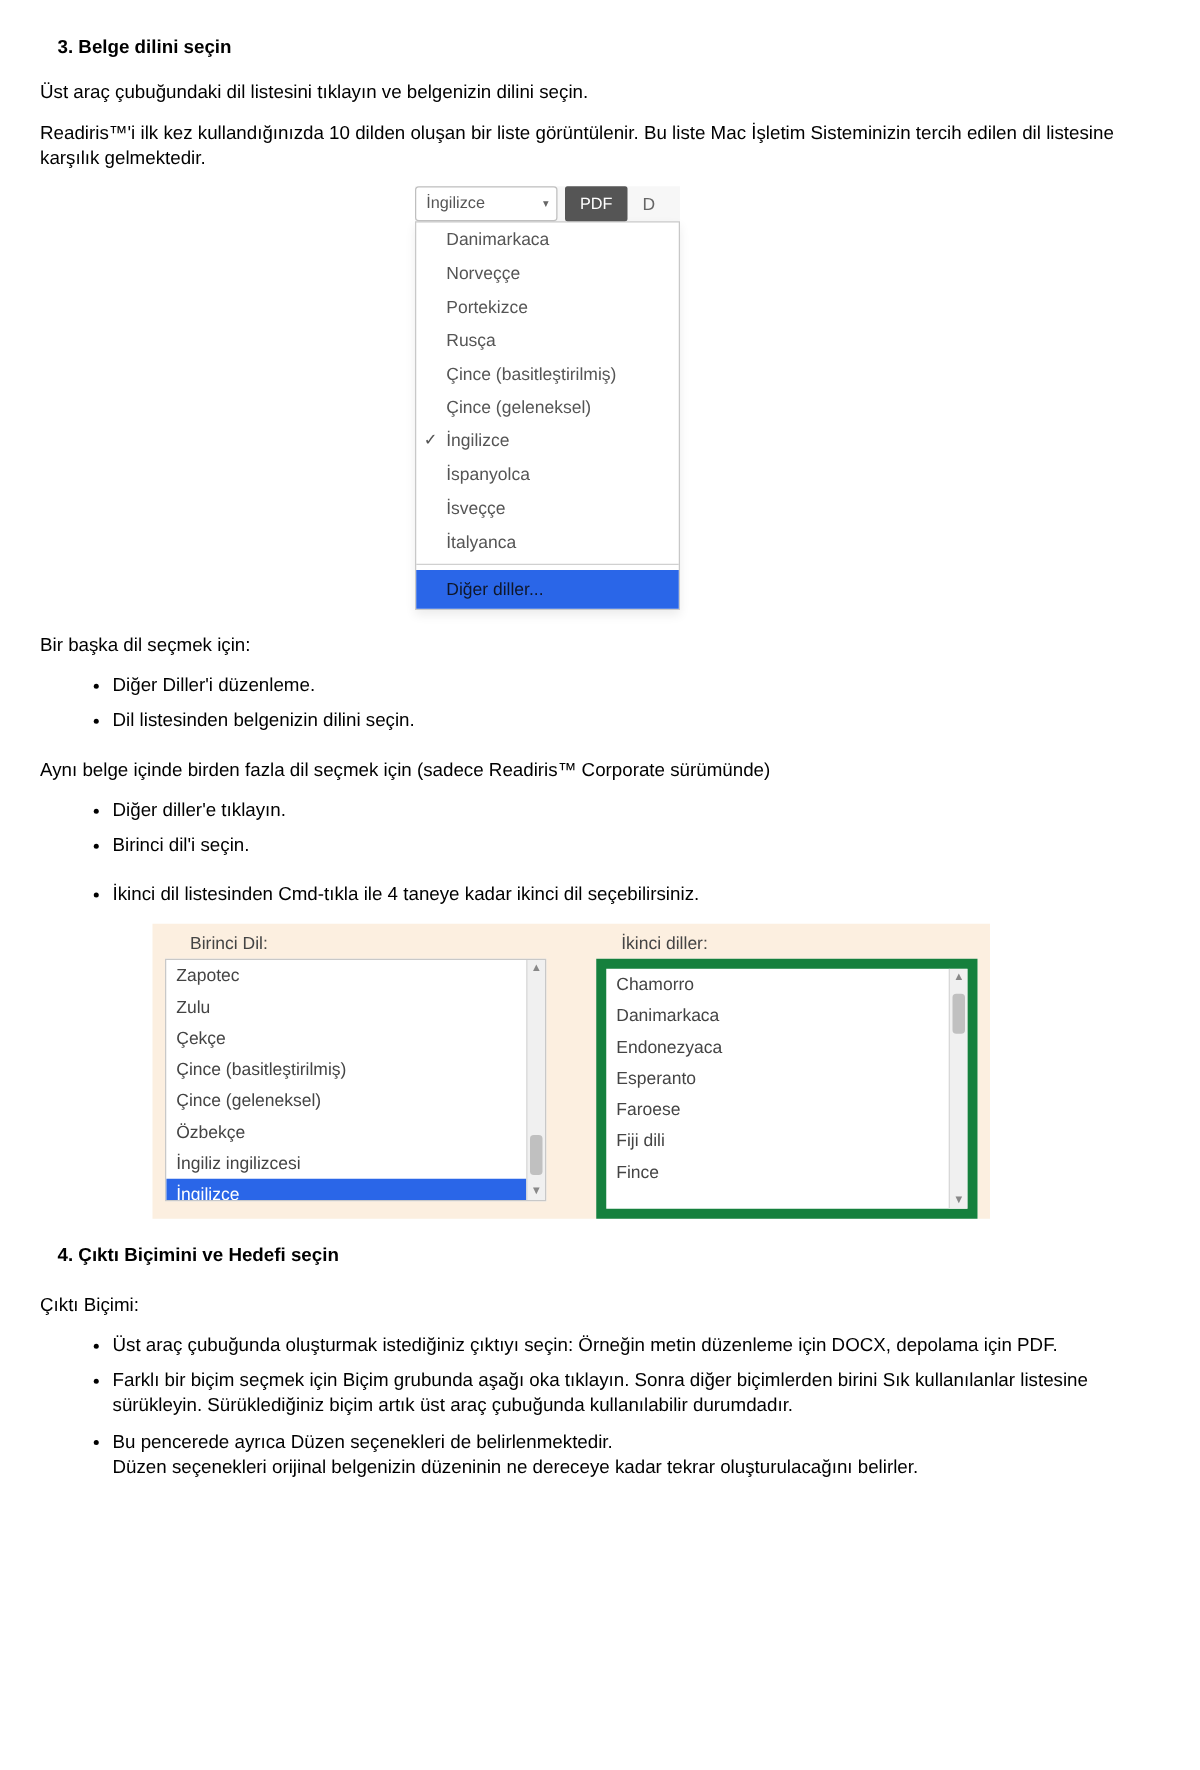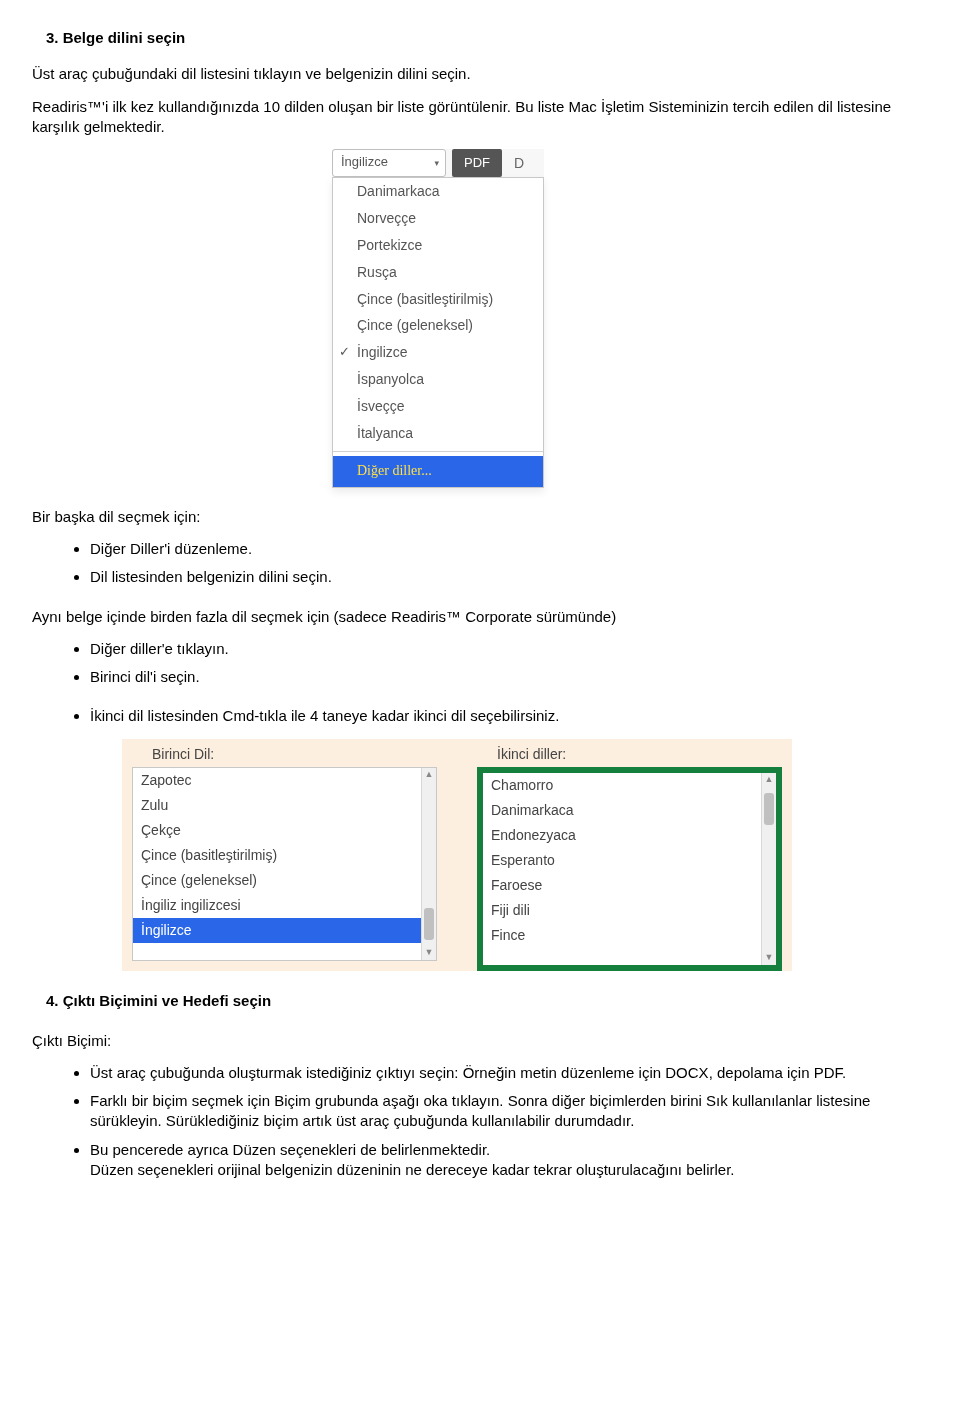--- a/index.html
+++ b/index.html
@@ -95,24 +95,23 @@
     color: #555;
     font-size: 13px;
   }
   .menu-divider {
     height: 1px;
     background: #d0d0d0;
     margin: 4px 0;
   }
   .menu-footer {
     background: #2a66e8;
-    color: #fde047;
+    color: #0f172a;
     padding: 6px 24px 6px 24px;
     font-size: 14px;
-    font-family: Liberation Serif, serif;
   }
   
   .dual-listbox-wrap {
     margin: 10px 0 20px 90px;
     font-family: "Helvetica Neue", Arial, sans-serif;
   }
   .dual-listbox {
     display: flex;
     background: #fcefe0;
     padding: 6px 10px 0 10px;
@@ -120,21 +119,21 @@
     gap: 40px;
   }
   .list-col { flex: 1; }
   .list-label {
     font-size: 14px;
     color: #444;
     margin-bottom: 4px;
     margin-left: 20px;
   }
   .listbox {
-    border: 6px solid #15803d;
+    border: 8px solid #15803d;
     background: #fff;
     height: 192px;
     overflow: hidden;
     font-size: 14px;
     position: relative;
   }
   .listbox.left { border-color: #c8c8c8; border-width:1px; }
   .listbox .opt {
     padding: 3px 8px;
     color: #444;
@@ -223,20 +222,21 @@
 <div class="dual-listbox-wrap">
   <div class="dual-listbox">
     <div class="list-col">
       <div class="list-label">Birinci Dil:</div>
       <div class="listbox left" id="left-listbox">
         <div class="opt">Zapotec</div>
           <div class="opt">Zulu</div>
           <div class="opt">Çekçe</div>
           <div class="opt">Çince (basitleştirilmiş)</div>
           <div class="opt">Çince (geleneksel)</div>
+          <div class="opt">Özbekçe</div>
           <div class="opt">İngiliz ingilizcesi</div>
           <div class="opt selected">İngilizce</div>
           <div class="scrollbar-fake">
           <div class="arrow" style="top:0">▲</div>
           <div class="thumb" style="top:140px;height:32px"></div>
           <div class="arrow" style="bottom:0">▼</div>
         </div>
       </div>
     </div>
     <div class="list-col">

